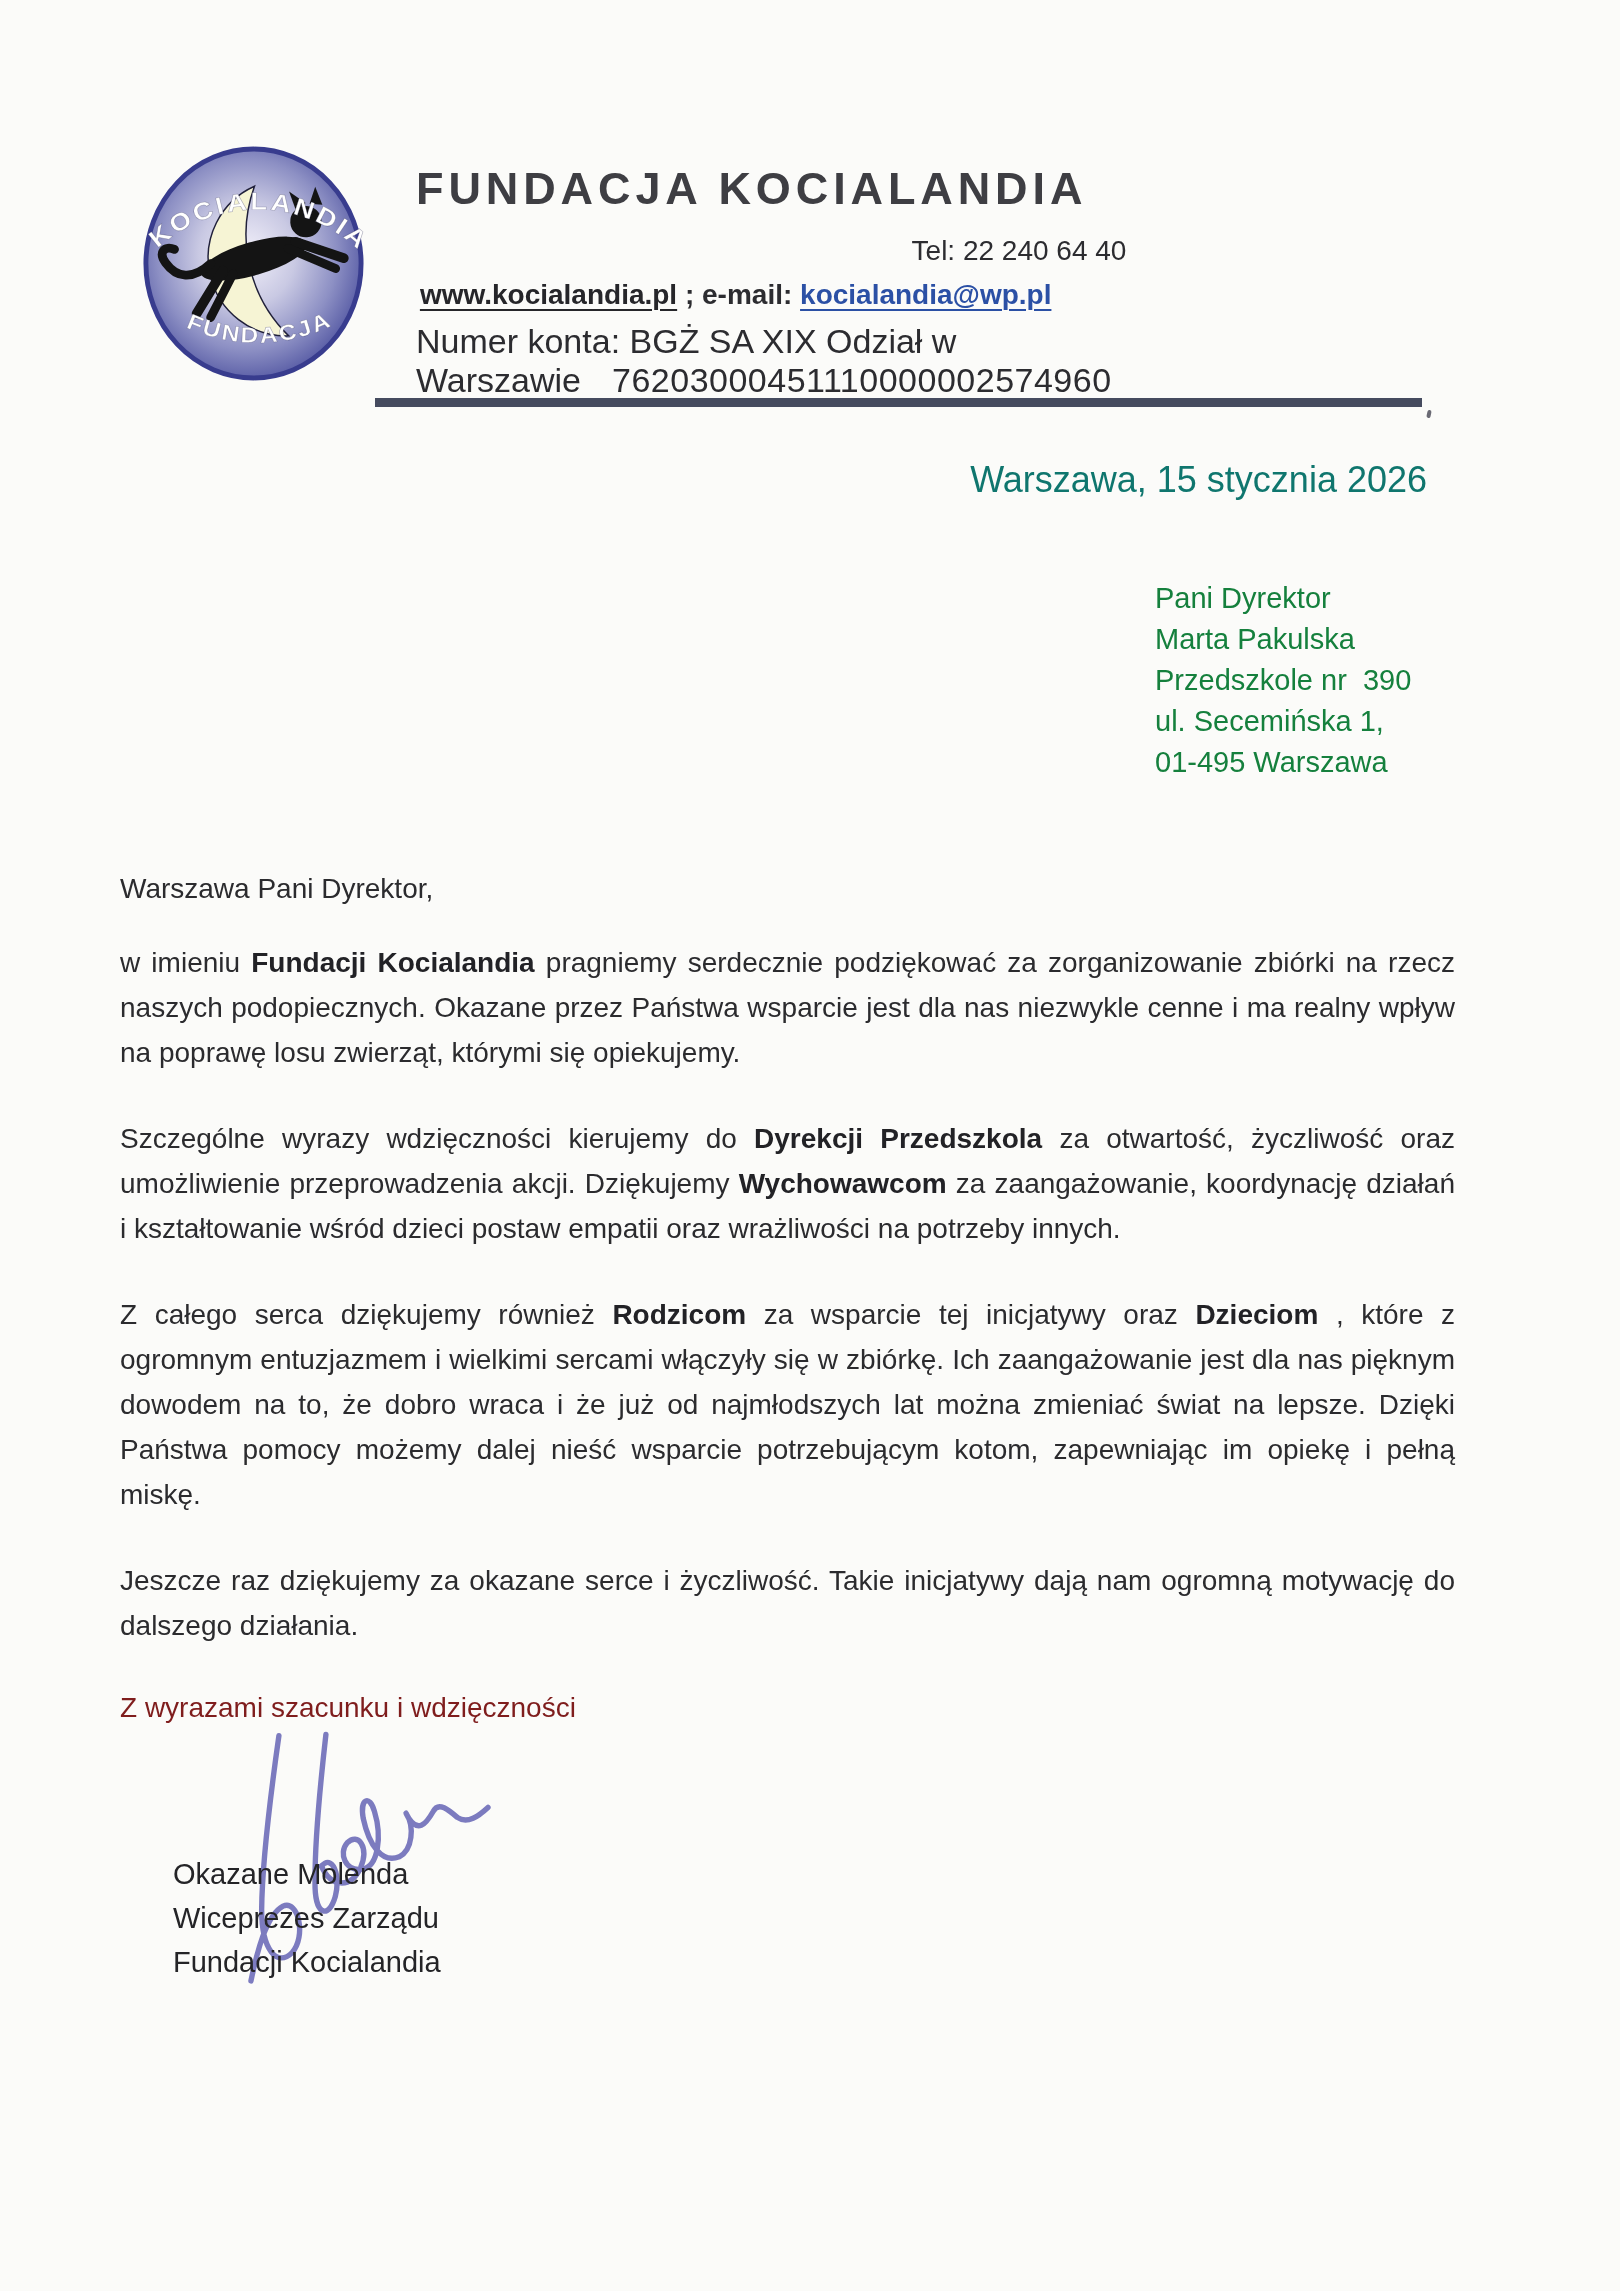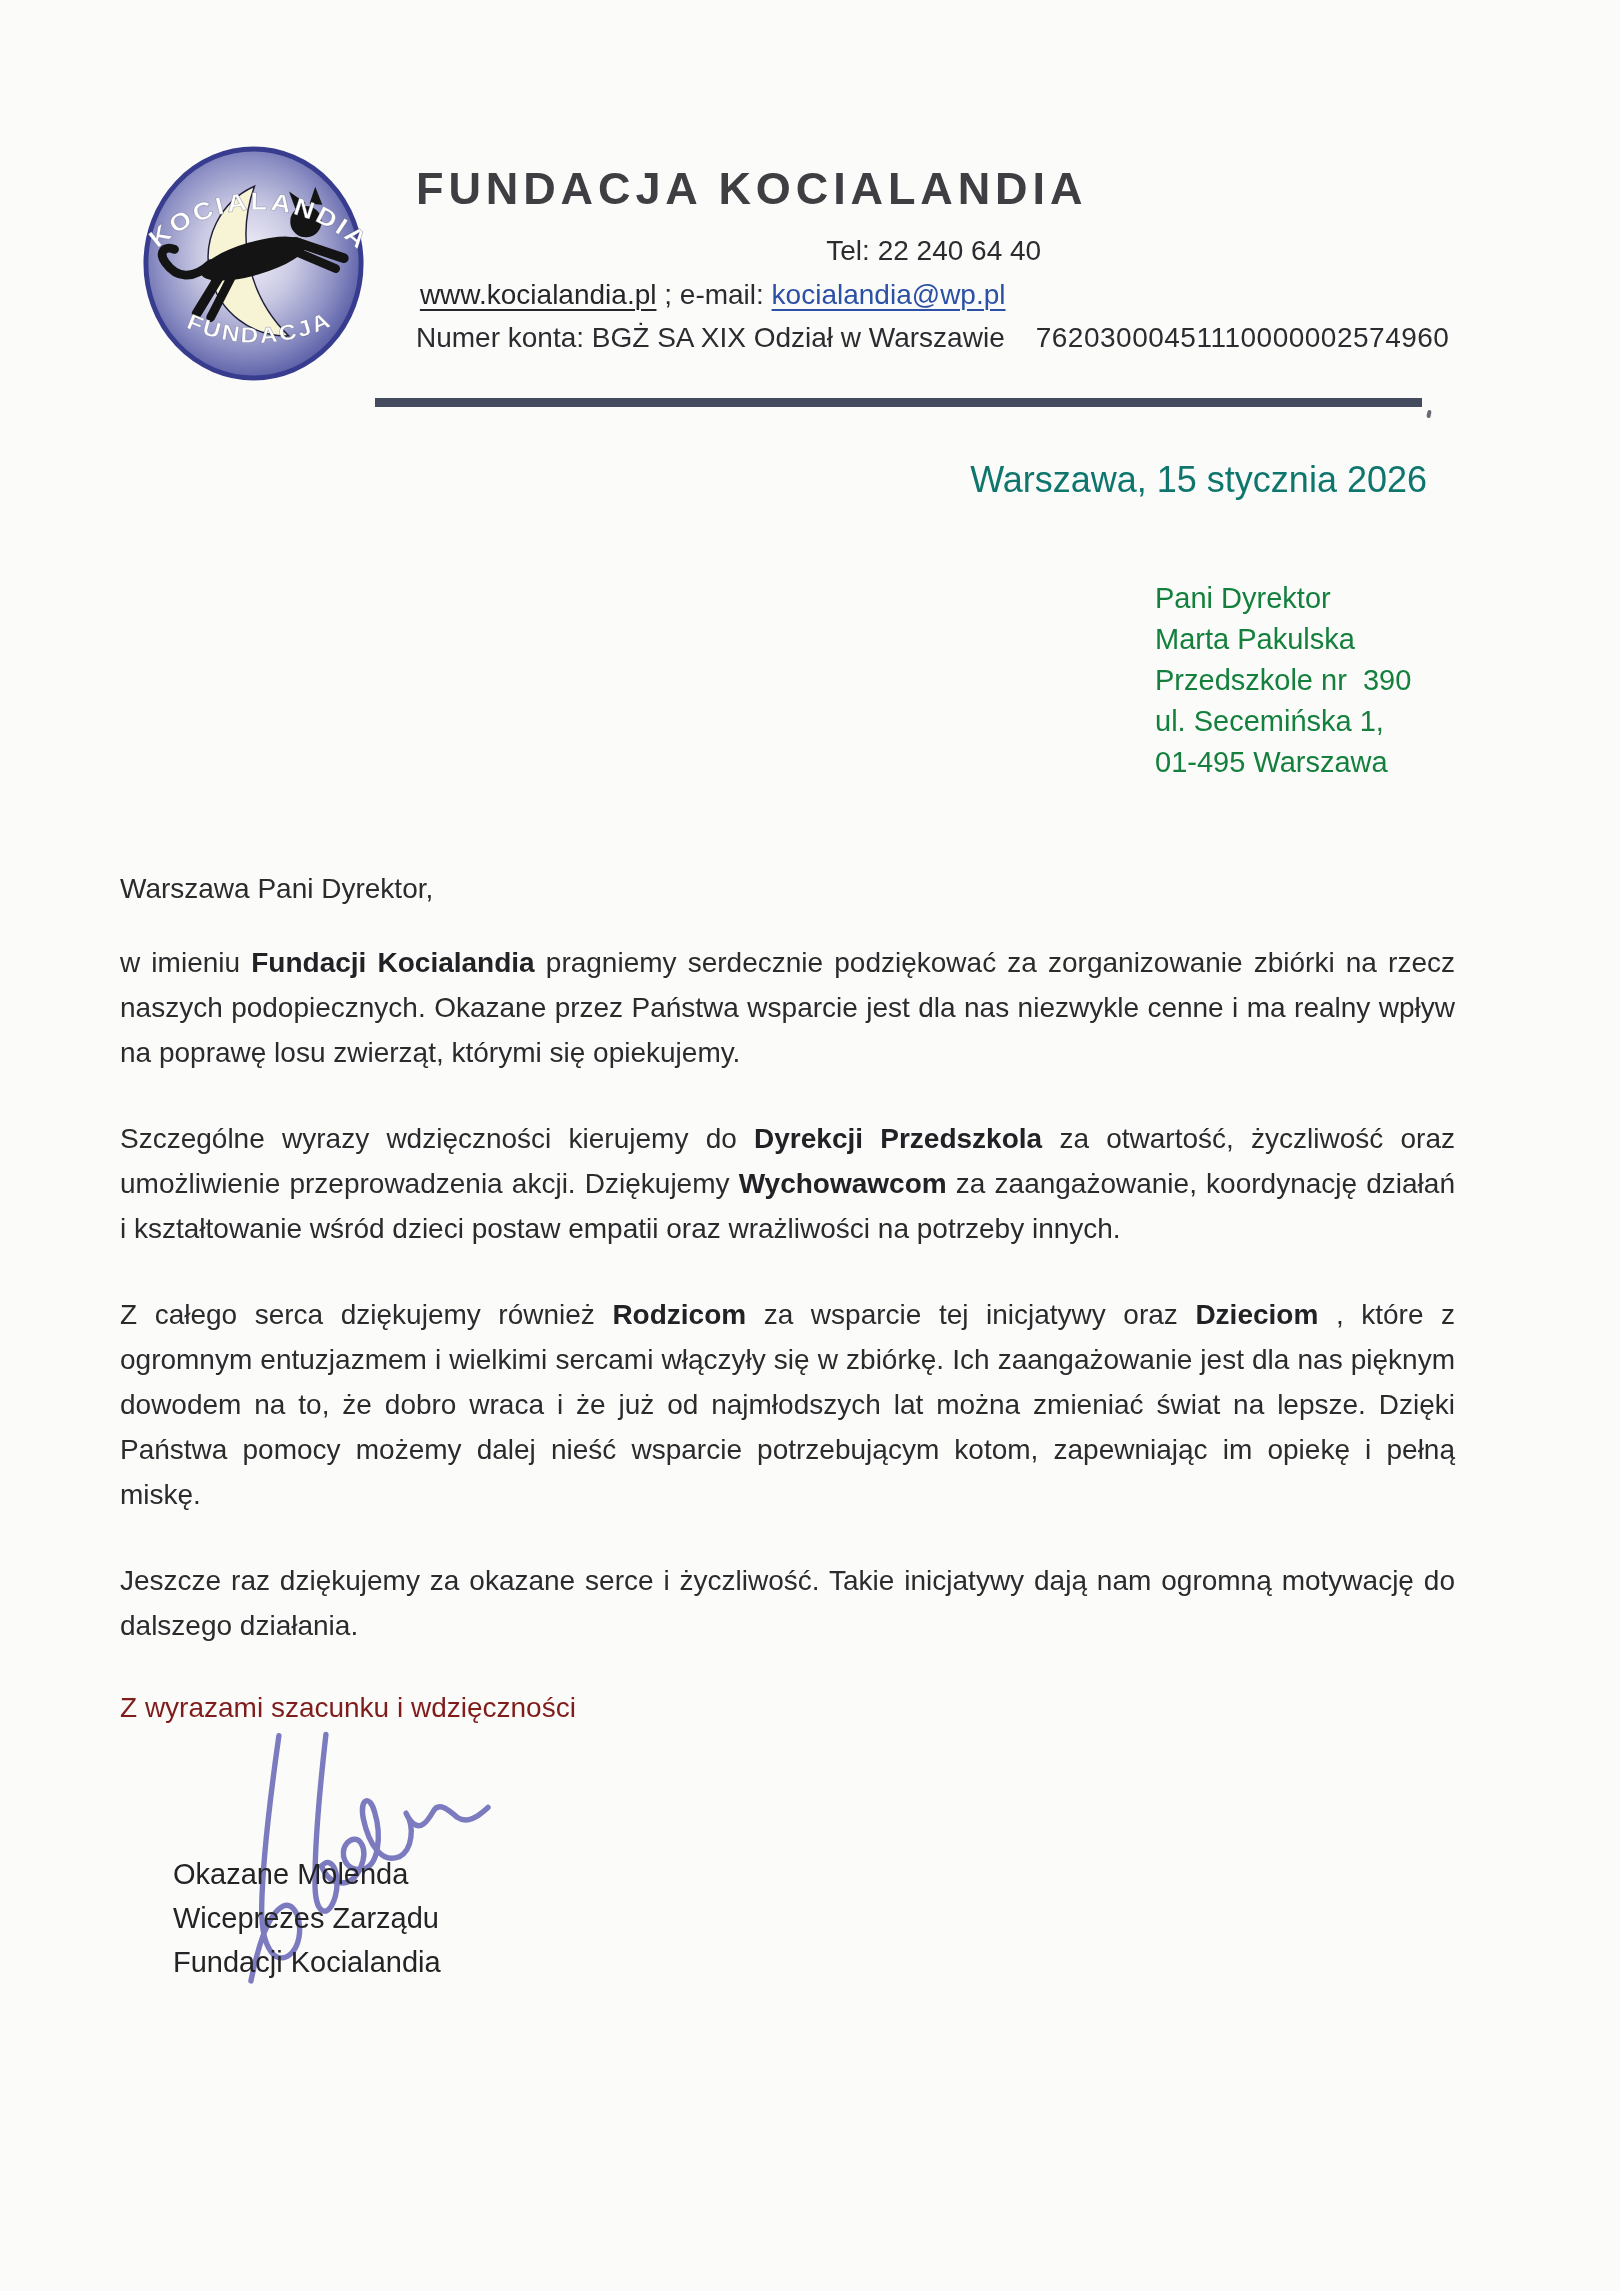--- a/index.html
+++ b/index.html
@@ -11,24 +11,24 @@
     background:#fbfbf9;
     font-family:"Liberation Sans",sans-serif;
     color:#2d2d30;
     overflow:hidden;
   }
   
   .logo-svg{position:absolute;left:142px;top:145px;}
   .header-text{position:absolute;left:416px;top:163px;}
   .org-title{font-size:45px;font-weight:700;color:#3e3e43;letter-spacing:4.9px;margin:0 0 19.6px 0;white-space:nowrap;}
   .contact-line{font-size:28px;color:#2c2c30;margin:0 0 12.7px 2px;text-align:center;}
-  .links-line{font-size:28px;color:#2c2c30;margin:0 0 10.8px 3.9px;}
+  .links-line{font-size:28px;color:#2c2c30;margin:0 0 10.8px 3.9px;font-weight:bold;}
   .site-link{color:#26262a;text-decoration:underline;text-decoration-thickness:2px;text-underline-offset:4.9px;}
   .email-link{color:#2b50a5;text-decoration:underline;text-decoration-thickness:2px;text-underline-offset:4.9px;}
-  .konto-line{font-size:28px;color:#2c2c30;margin:0;}
+  .konto-line{font-size:34px;color:#2c2c30;margin:0;}
   .konto-number{margin-left:31px;letter-spacing:0.5px;}
   .rule{position:absolute;left:375px;top:398px;width:1047px;height:8.8px;background:#454b5f;}
   .speck{position:absolute;left:1427px;top:410px;width:3.9px;height:7.8px;background:#6a6a74;border-radius:2px;transform:rotate(12deg);}
   
   .date-line{position:absolute;right:193px;top:459px;font-size:36px;color:#0f766e;white-space:nowrap;}
   .recipient{position:absolute;left:1155px;top:578px;font-size:29px;line-height:41px;color:#15803d;}
   .recipient div{white-space:pre-wrap;}
   
   .body-text{position:absolute;left:120px;top:866px;width:1335px;font-size:28px;line-height:45px;color:#2b2b2e;text-align:justify;}
   .body-text p{margin:0 0 41px 0;}

